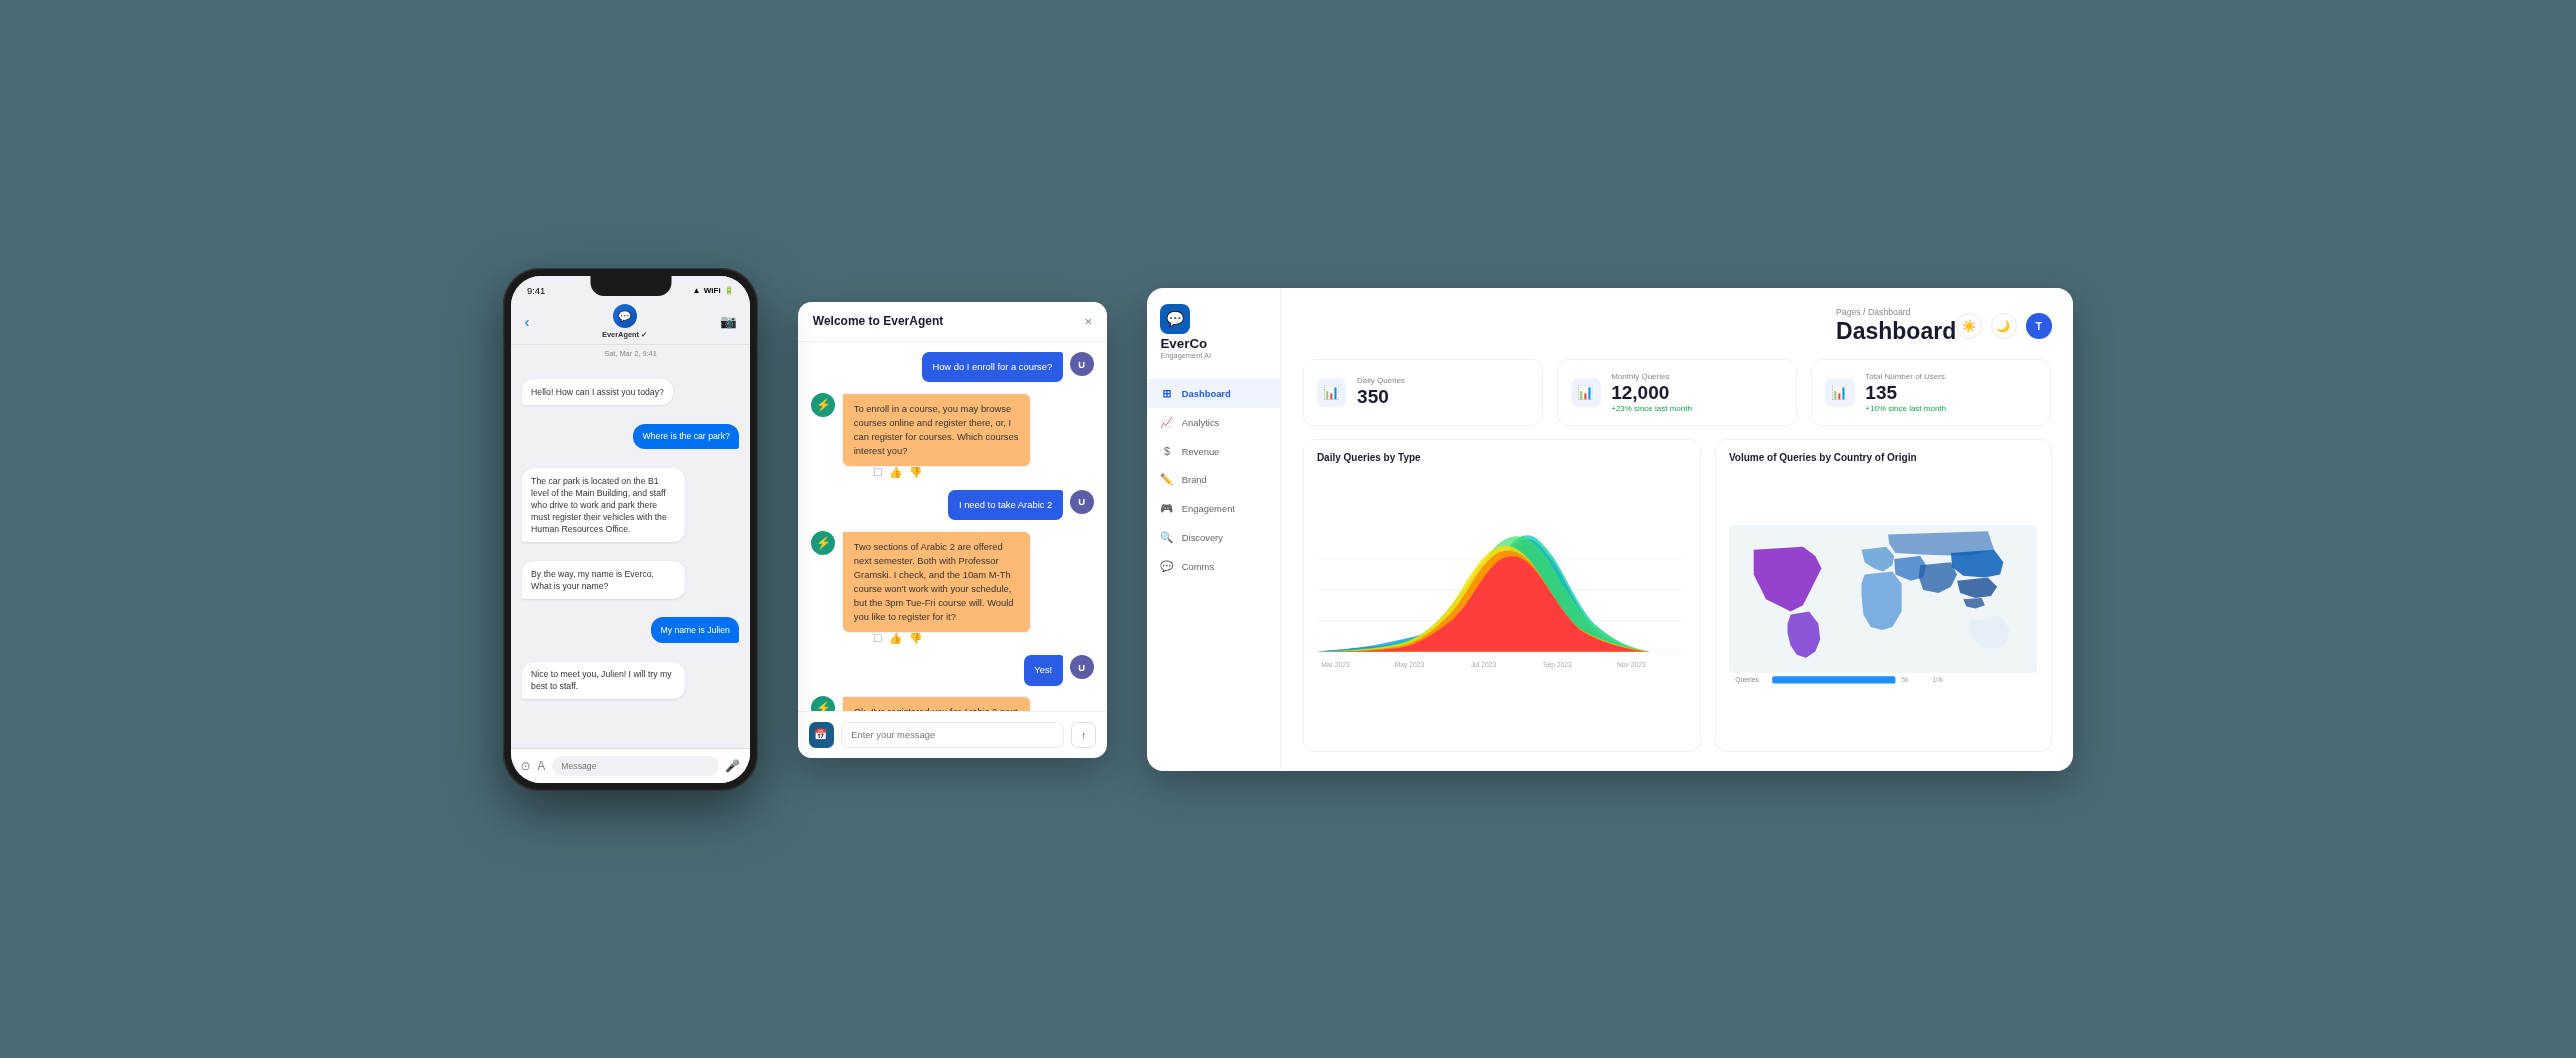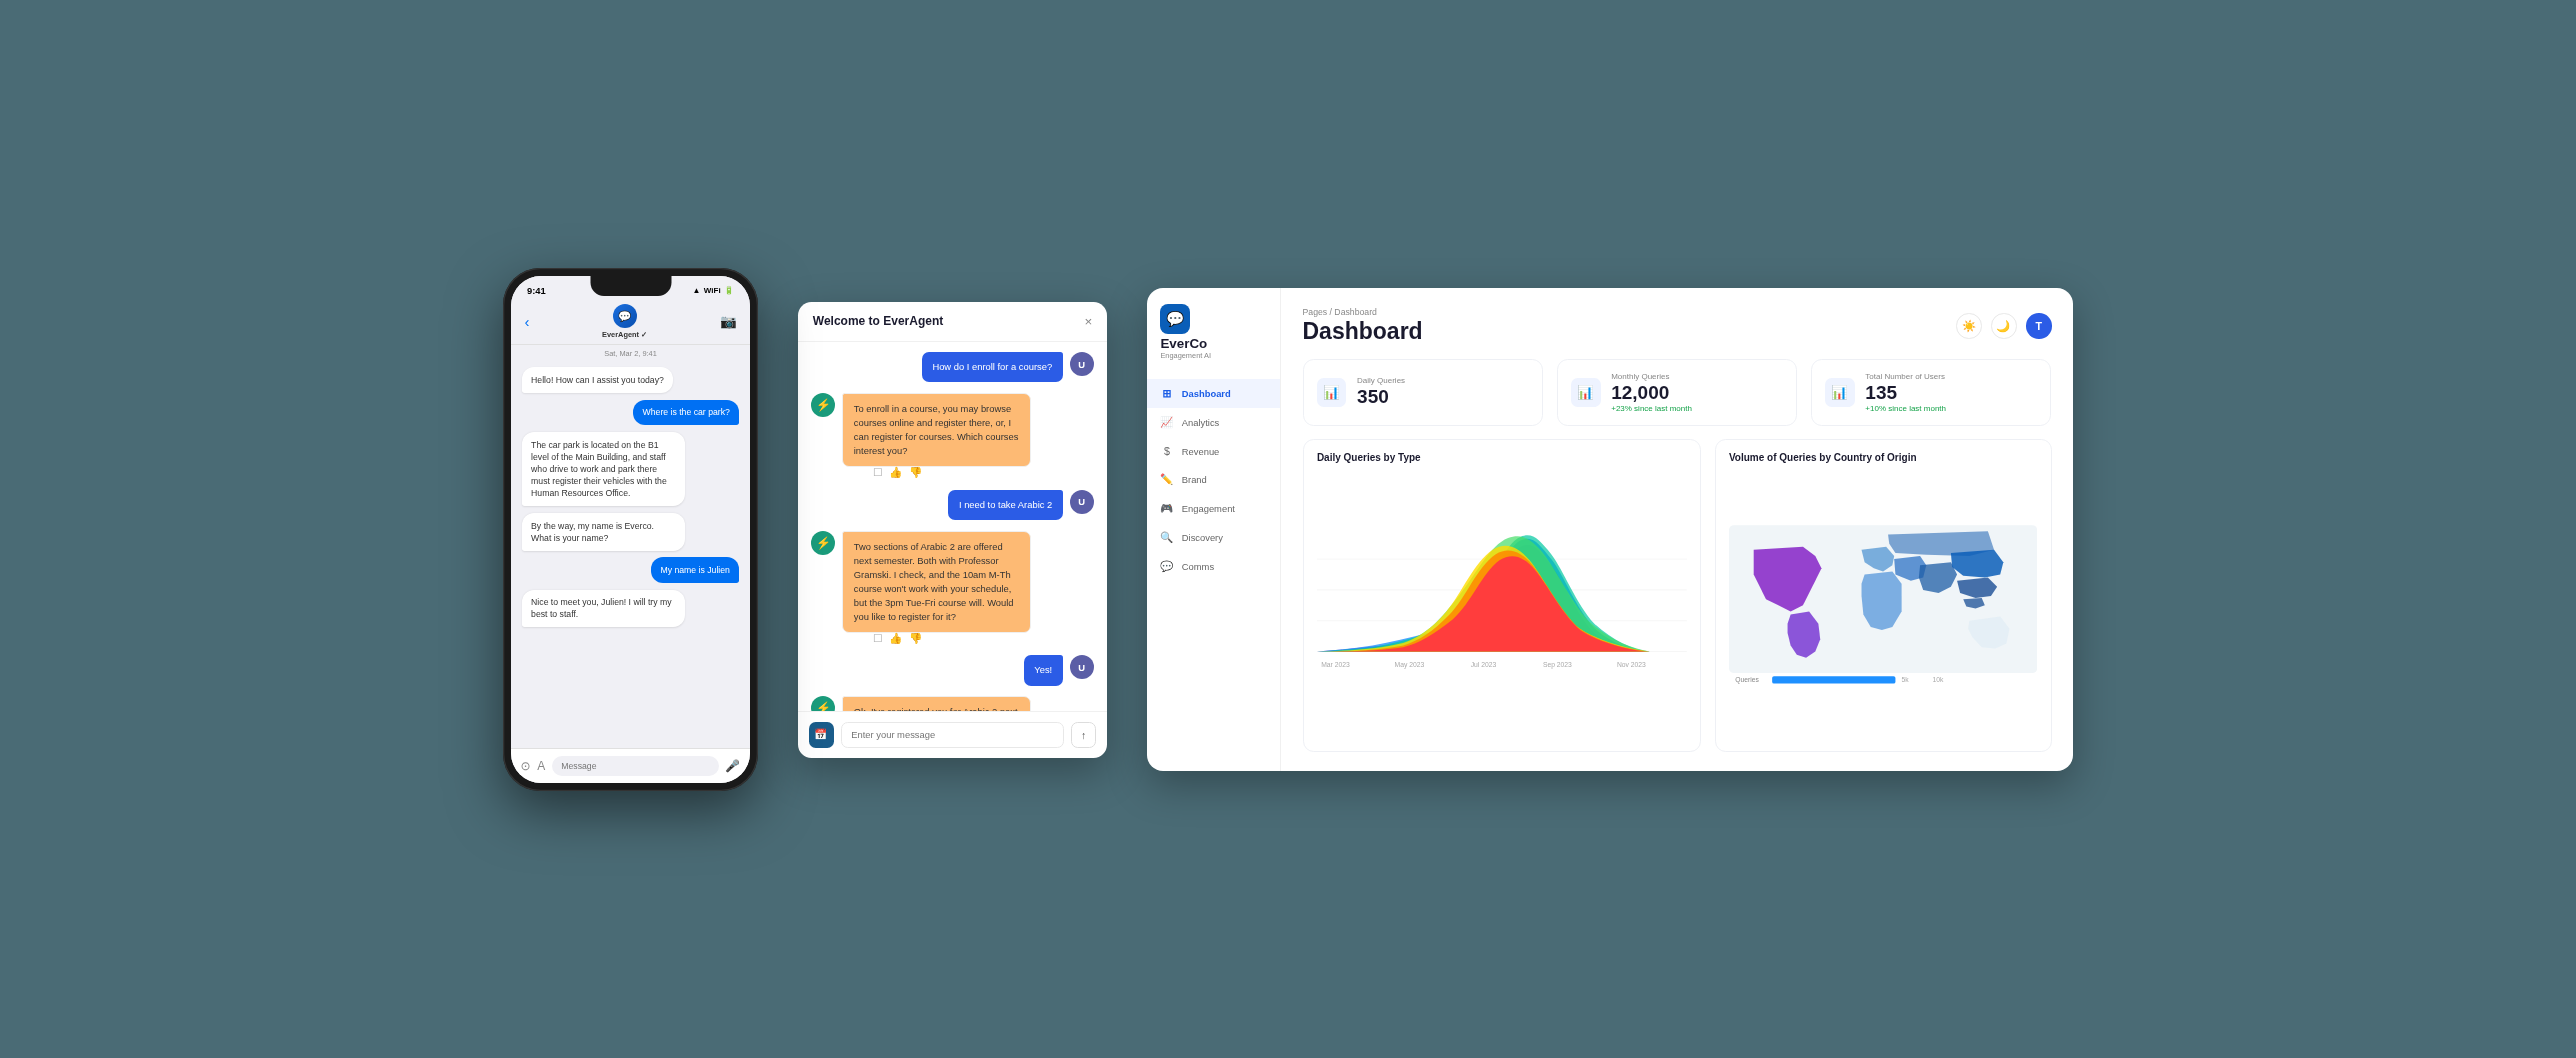--- a/index.html
+++ b/index.html
@@ -54,21 +54,21 @@
     }
     .phone-status-bar {
       background: #f0f0f5;
       padding: 9.4px 16px 4px;
       display: flex;
       justify-content: space-between;
       align-items: center;
       font-size: 8.7px;
       font-weight: 600;
     }
-    .phone-status-time { font-size: 9.4px; font-weight: 700; }
+    .phone-status-time { font-size: 9.4px; font-weight: 400; }
     .phone-status-icons { display: flex; gap: 3.4px; align-items: center; font-size: 8px; }
     .phone-nav-bar {
       background: #f0f0f5;
       padding: 4px 13.4px 5.4px;
       display: flex;
       justify-content: space-between;
       align-items: center;
       border-bottom: 0.7px solid #e0e0e0;
     }
     .phone-back-btn { color: #0070f3; font-size: 14.8px; }
@@ -91,20 +91,21 @@
       display: flex;
       flex-direction: column;
       gap: 6.7px;
     }
     .msg-bubble {
       max-width: 75%;
       padding: 6.7px 9.4px;
       border-radius: 12px;
       font-size: 8.7px;
       line-height: 1.4;
+      margin-top: 12px;
     }
     .msg-incoming {
       background: white;
       color: #333;
       align-self: flex-start;
       border-bottom-left-radius: 2.7px;
       box-shadow: 0 0.7px 2px rgba(0,0,0,0.1);
     }
     .msg-outgoing {
       background: #0070f3;
@@ -298,21 +299,21 @@
       overflow: hidden;
       display: flex;
       flex-direction: column;
       gap: 13.4px;
     }
     .dash-breadcrumb { font-size: 8.7px; color: #888; }
     .dash-title { font-size: 23px; font-weight: 800; color: #1a1a2e; margin-top: 1.3px; }
 
     .dash-header-row {
       display: flex;
-      justify-content: space-between;
+      justify-content: flex-end;
       align-items: center;
     }
     .dash-header-actions { display: flex; gap: 9.4px; align-items: center; }
     .dash-icon-btn {
       width: 25.5px; height: 25.5px;
       border-radius: 50%;
       border: 0.7px solid #e8e8e8;
       display: flex; align-items: center; justify-content: center;
       font-size: 11.4px;
       color: #555;

